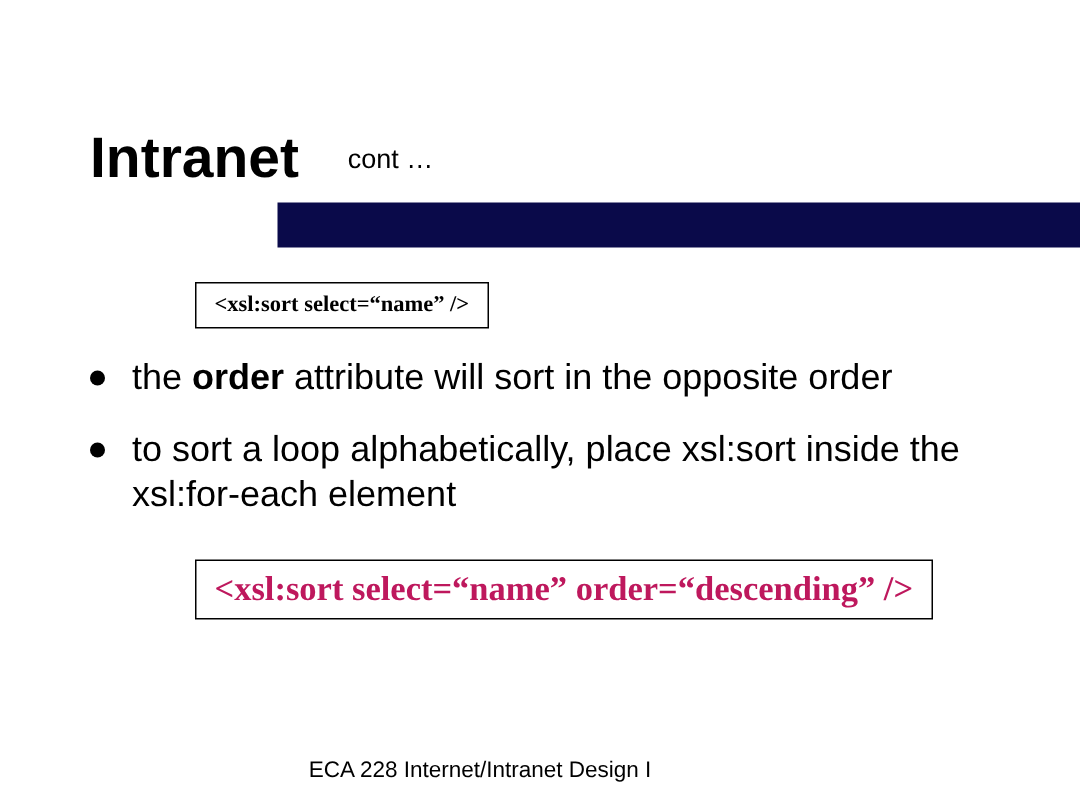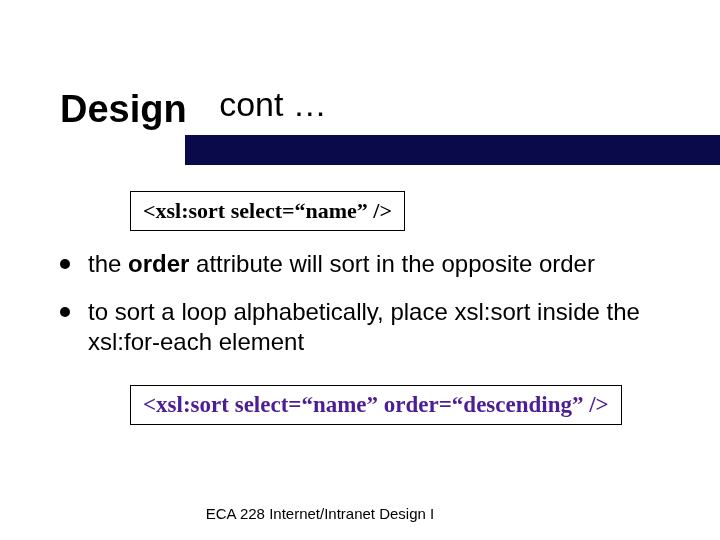--- a/index.html
+++ b/index.html
@@ -21,21 +21,21 @@
     position: relative;
     margin-bottom: 28px;
   }
   .title {
     font-size: 38px;
     font-weight: bold;
     color: #000;
     display: inline-block;
   }
   .subtitle {
-    font-size: 34px;
+    font-size: 18px;
     color: #000;
     display: inline-block;
     margin-left: 28px;
     vertical-align: 6px;
   }
   .navy-bar {
     position: absolute;
     left: 125px;
     right: -50px;
     top: 50px;
@@ -64,52 +64,52 @@
     color: #000;
     line-height: 1.25;
     flex: 1;
   }
   .bold { font-weight: bold; }
   .code-box {
     margin: 10px 0 18px 70px;
     padding: 6px 12px;
     border: 1.5px solid #000;
     font-family: "Times New Roman", Times, serif;
-    font-size: 22px;
+    font-size: 15px;
     font-weight: bold;
     color: #000;
     display: inline-block;
   }
   .code-box2 {
     margin: 10px 0 0 70px;
     padding: 6px 12px;
     border: 1.5px solid #000;
     font-family: "Times New Roman", Times, serif;
     font-size: 23px;
     font-weight: bold;
-    color: #4c1d95;
+    color: #be185d;
     display: inline-block;
   }
   .footer {
     position: absolute;
     bottom: 18px;
     width: 640px;
     left: 0;
     text-align: center;
     font-size: 15px;
     color: #000;
   }
 </style>
 </head>
 <body>
 
 <div class="slide">
 
   <div class="title-bar">
-    <span class="title">Design</span>
+    <span class="title">Intranet</span>
     <span class="subtitle">cont …</span>
     <div class="navy-bar"></div>
   </div>
 
   <div class="content">
 
 
     <div class="code-box">&lt;xsl:sort select=“name”  /&gt;</div>
 
     <div class="bullet-row">

